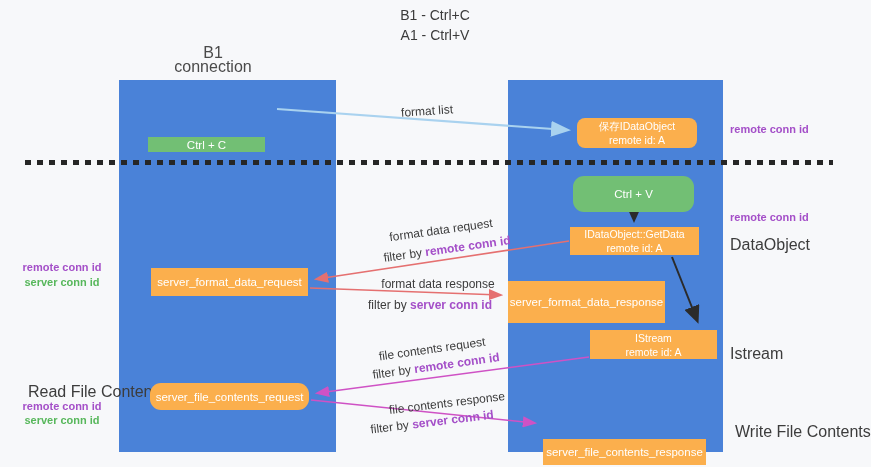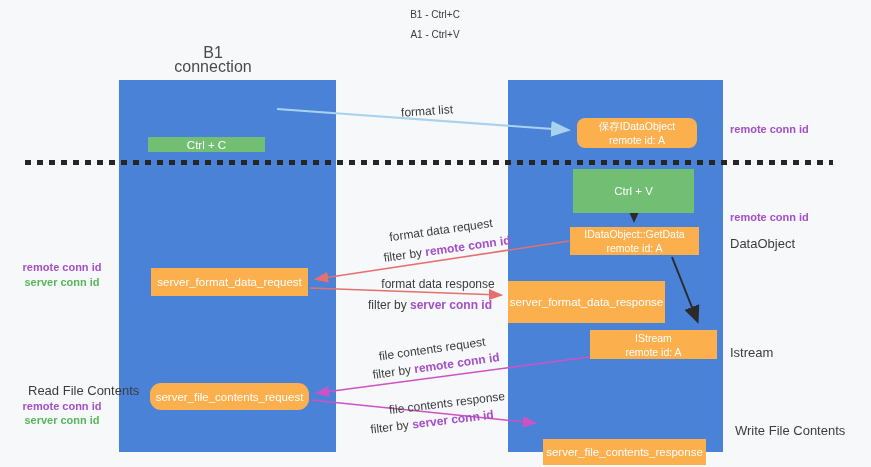--- a/index.html
+++ b/index.html
@@ -1,20 +1,20 @@
 <!DOCTYPE html>
 <html><head>
 <meta charset="utf-8">
 <style>
   html,body{margin:0;padding:0;}
   body{background:#eef0f3;font-family:"Liberation Sans",sans-serif;}
   .canvas{position:relative;width:871px;height:467px;background:#f7f8fa;overflow:hidden;}
 
   .title{position:absolute;left:340px;top:5px;width:190px;text-align:center;
-         font-size:10px;line-height:20px;color:#3b3b3b;}
+         font-size:14px;line-height:20px;color:#3b3b3b;}
 
   .lane{position:absolute;top:80px;height:372px;background:#4a82d8;z-index:1;}
   .lane-left{left:119px;width:217px;}
   .lane-right{left:508px;width:215px;}
 
   .lane-header{position:absolute;top:46px;width:120px;text-align:center;
                font-size:16px;line-height:14px;color:#4a4a4a;z-index:2;}
   .lane-header.left{left:153px;}
   .lane-header.right{left:558px;top:47px;}
 
@@ -24,21 +24,21 @@
   .node{position:absolute;z-index:6;display:flex;flex-direction:column;align-items:center;
         justify-content:center;color:#ffffff;text-align:center;}
   .node.orange{background:#fbaf4d;}
   .node.green{background:#72bf74;}
   .fs11{font-size:11.5px;}
   .fs10{font-size:10.5px;line-height:14px;}
 
   .side-label{position:absolute;z-index:3;font-size:11px;white-space:nowrap;}
   .purple{color:#a44fc8;font-weight:bold;}
   .greentxt{color:#57b75b;font-weight:bold;}
-  .darktxt{color:#3c3c3c;font-size:13px;font-weight:normal;}
+  .darktxt{color:#3c3c3c;font-size:16px;font-weight:normal;}
 
   .arrow-label{position:absolute;z-index:5;font-size:12px;color:#3c3c3c;white-space:nowrap;
                transform:translate(-50%,-50%);}
   .r4{transform:translate(-50%,-50%) rotate(-4deg);}
   .r8{transform:translate(-50%,-50%) rotate(-8deg);}
   .r7{transform:translate(-50%,-50%) rotate(-7deg);}
 
   svg.overlay{position:absolute;left:0;top:0;z-index:5;pointer-events:none;}
 </style>
 </head>
@@ -87,21 +87,21 @@
 
   <div class="node green fs11" style="left:148px;top:96px;width:117px;height:15px;margin-top:41px;">
     <span>Ctrl + C</span>
   </div>
 
   <div class="node orange fs10" style="left:577px;top:118px;width:120px;height:30px;border-radius:8px;">
     <span>保存IDataObject</span>
     <span>remote id: A</span>
   </div>
 
-  <div class="node green fs11" style="left:573px;top:169px;width:121px;height:44px;">
+  <div class="node green fs11" style="left:573px;top:176px;width:121px;height:36px;border-radius:11px;">
     <span>Ctrl + V</span>
   </div>
 
   <div class="node orange fs10" style="left:570px;top:227px;width:129px;height:28px;">
     <span>IDataObject::GetData</span>
     <span>remote id: A</span>
   </div>
 
   <div class="node orange fs11" style="left:151px;top:268px;width:157px;height:28px;">
     <span>server_format_data_request</span>

